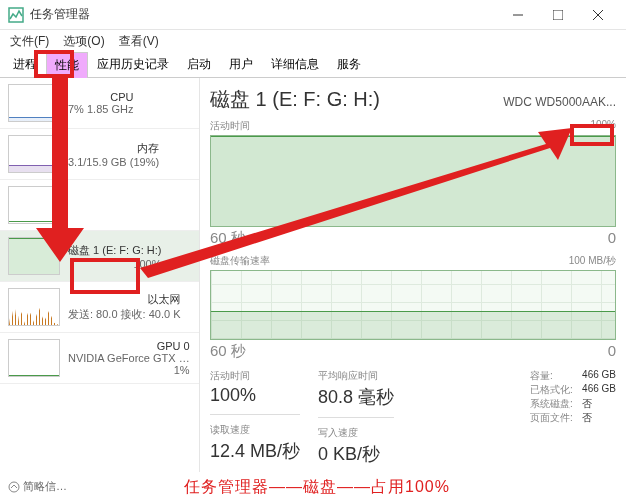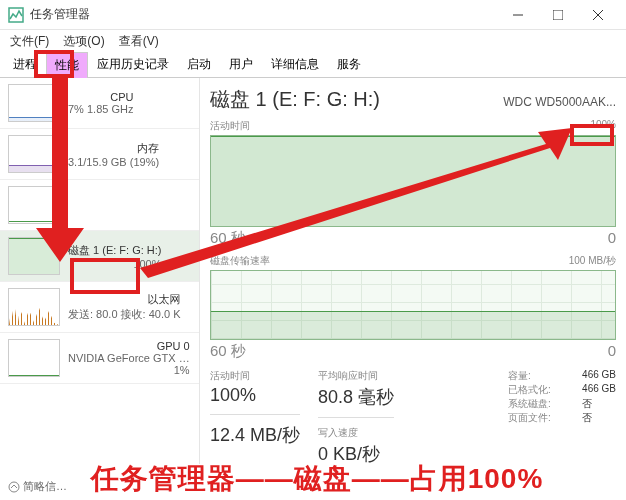--- a/index.html
+++ b/index.html
@@ -49,30 +49,30 @@
 .chart2 { height: 70px; }
 .chart2-line { position:absolute; left:0; right:0; bottom:40%; height:1px; background:#4a9a4a; }
 .chart2-fill { position:absolute; left:0; right:0; bottom:0; height:40%; background:rgba(74,154,74,.15); }
 .axis { display:flex; justify-content:space-between; font-size:15px; color:#888; margin-top:2px; }
 
 .stats { display:flex; margin-top:8px; font-size:11px; gap: 18px; }
 .stats-col { display:flex; flex-direction:column; gap:2px; }
 .stat-label { color:#888; font-size:10px; }
 .stat-val { font-size:18px; color:#333; }
 .stats-right { margin-left:auto; font-size:10px; }
-.stats-right .row { display:flex; gap:24px; }
+.stats-right .row { display:flex; gap:2px; }
 .stats-right .k { color:#888; min-width:50px; }
 .stats-right .v { color:#333; }
 .divider { height:1px; background:#ddd; margin:6px 0; }
 .footer-link { position:absolute; bottom:-22px; left:8px; font-size:11px; color:#666; display:flex; align-items:center; gap:3px; }
 
 
 .anno-box { position:absolute; border:4px solid #e02020; pointer-events:none; }
 .anno-arrow { position:absolute; pointer-events:none; }
-.caption { position:absolute; bottom:2px; left:8px; right:0; text-align:center; font-size:28px; font-weight:bold; color:#e02020; text-shadow:1px 1px 0 #fff, -1px -1px 0 #fff, 1px -1px 0 #fff, -1px 1px 0 #fff; letter-spacing:1px; }
+.caption { position:absolute; bottom:2px; left:8px; right:0; text-align:center; font-size:16px; font-weight:normal; color:#e02020; text-shadow:1px 1px 0 #fff, -1px -1px 0 #fff, 1px -1px 0 #fff, -1px 1px 0 #fff; letter-spacing:1px; }
 </style>
 </head>
 <body>
 
 <div class="titlebar">
   <svg class="ticon" viewBox="0 0 16 16">
       <rect x="1" y="1" width="14" height="14" fill="none" stroke="#4a8" stroke-width="1.5"></rect>
       <polyline points="2,12 5,7 8,10 11,4 14,9" fill="none" stroke="#4a8" stroke-width="1.5"></polyline>
     </svg>
   <span class="title">任务管理器</span>
@@ -184,20 +184,21 @@
     <div class="axis">
         <span>60 秒</span>
         <span>0</span>
       </div>
 
     <div class="stats">
       <div class="stats-col">
         <span class="stat-label">活动时间</span>
         <span class="stat-val">100%</span>
         <div class="divider"></div>
+        <span class="stat-label">读取速度</span>
         <span class="stat-val">12.4 MB/秒</span>
       </div>
       <div class="stats-col">
         <span class="stat-label">平均响应时间</span>
         <span class="stat-val">80.8 毫秒</span>
         <div class="divider"></div>
         <span class="stat-label">写入速度</span>
         <span class="stat-val">0 KB/秒</span>
       </div>
       <div class="stats-right">

